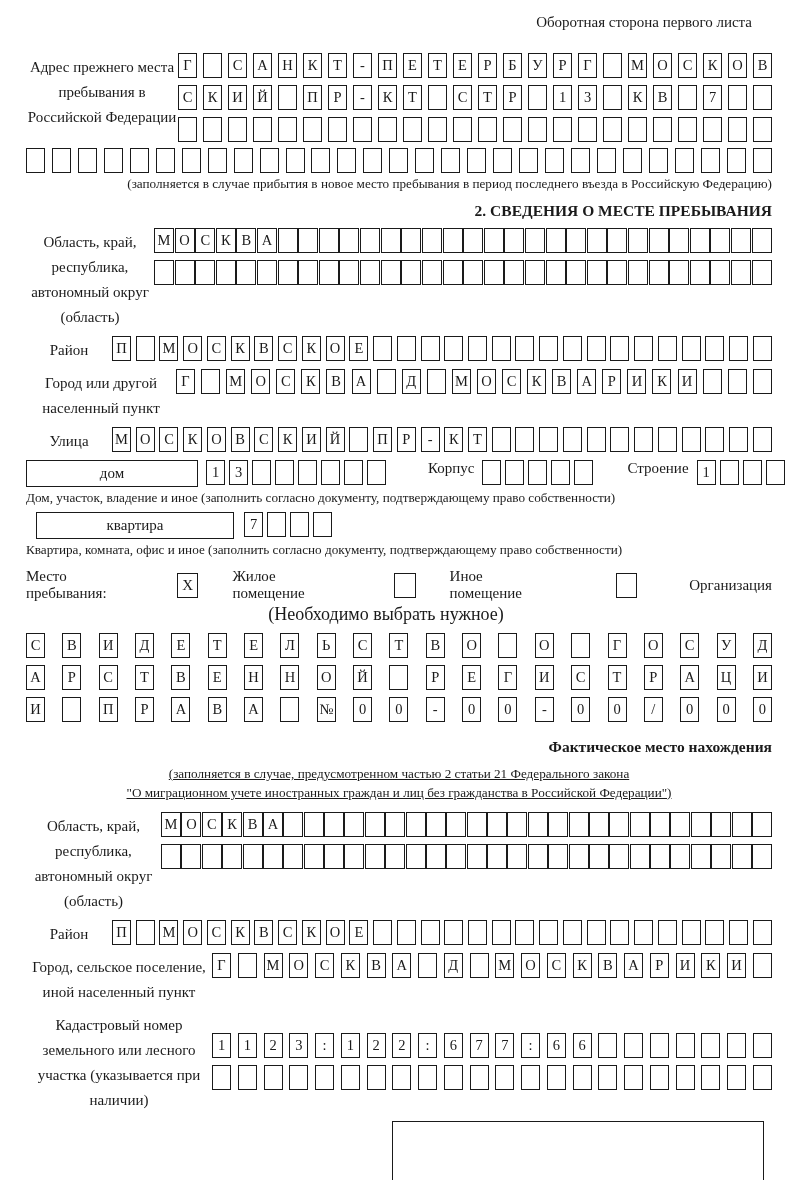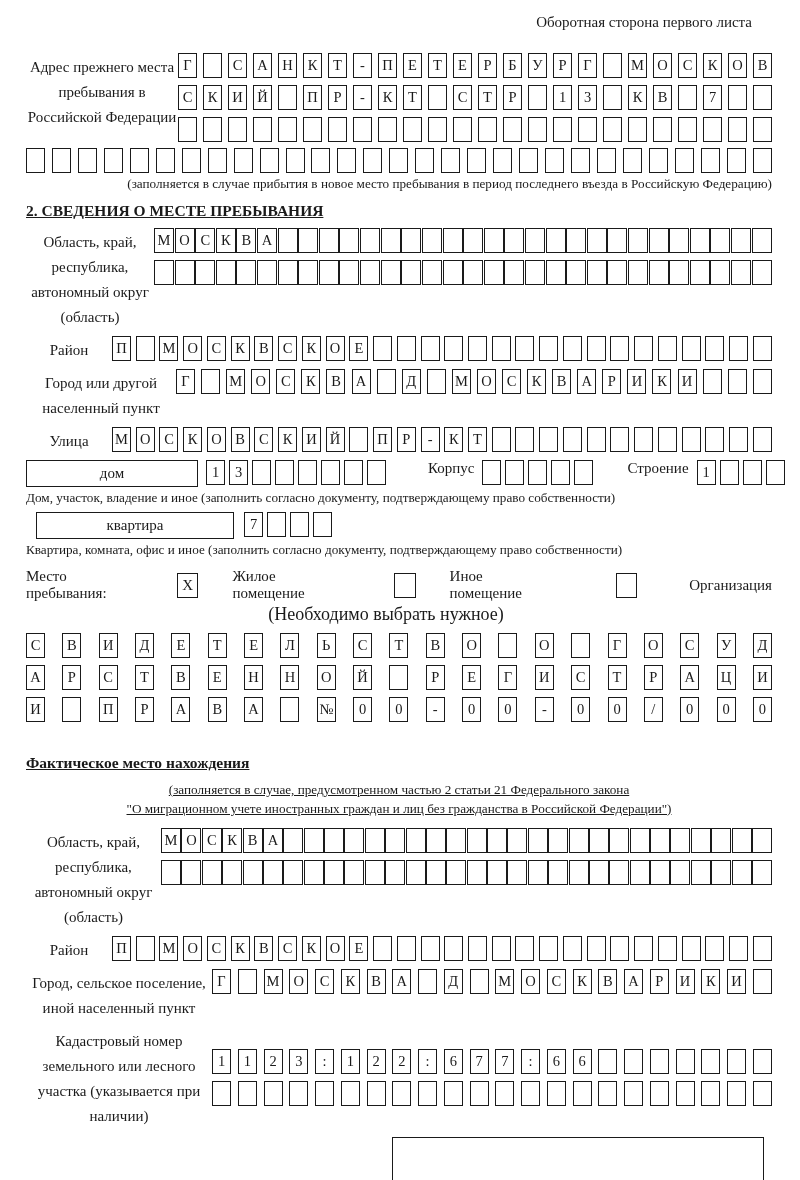--- a/index.html
+++ b/index.html
@@ -19,21 +19,21 @@
   .cellrow { display:flex; justify-content:space-between; flex:1; }
   .cell {
     width:19px; height:25px; border:1.4px solid #1a1a1a;
     display:inline-flex; align-items:center; justify-content:center;
     font-size:14.5px; font-family:"Liberation Serif",serif;
     flex-shrink:0;
   }
   .tight .cell { width:20px; }
 
   .note { font-size:13.2px; text-align:right; margin:3px 0 6px 0; }
-  .sect-title { text-align:left; font-weight:bold; font-size:15.5px; margin:10px 0 8px 0;text-decoration:underline; }
+  .sect-title { text-align:right; font-weight:bold; font-size:15.5px; margin:10px 0 8px 0; }
   .bigbox {
     border:1.4px solid #1a1a1a; height:27px; display:flex;
     align-items:center; justify-content:center; font-size:15px; flex-shrink:0;
   }
   .inline-row { display:flex; align-items:flex-start; margin-bottom:3px; }
   .inline-label { font-size:15px; padding:0 8px; white-space:nowrap; }
   .smallrow { display:flex; gap:4px; }
 
   .chkrow { display:flex; align-items:center; margin:10px 0 2px 0;gap:24px; }
   .chkbox {
@@ -457,21 +457,21 @@
         <span class="cell">0</span>
         <span class="cell">0</span>
         <span class="cell">/</span>
         <span class="cell">0</span>
         <span class="cell">0</span>
         <span class="cell">0</span>
       </div>
   </div>
 </div>
 
-<div class="sect-title" style="margin-top:32px">Фактическое место нахождения</div>
+<div class="sect-title" style="margin-top:16px">Фактическое место нахождения</div>
 <div class="fact-note">
   <span>(заполняется в случае, предусмотренном частью 2 статьи 21 Федерального закона</span><br>
   <span>"О миграционном учете иностранных граждан и лиц без гражданства в Российской Федерации")</span>
 </div>
 
 <div class="frow">
   <div class="flabel" style="width:135px">Область, край, республика, автономный округ (область)</div>
   <div class="cellstack tight">
     <div class="cellrow">
         <span class="cell">М</span>

